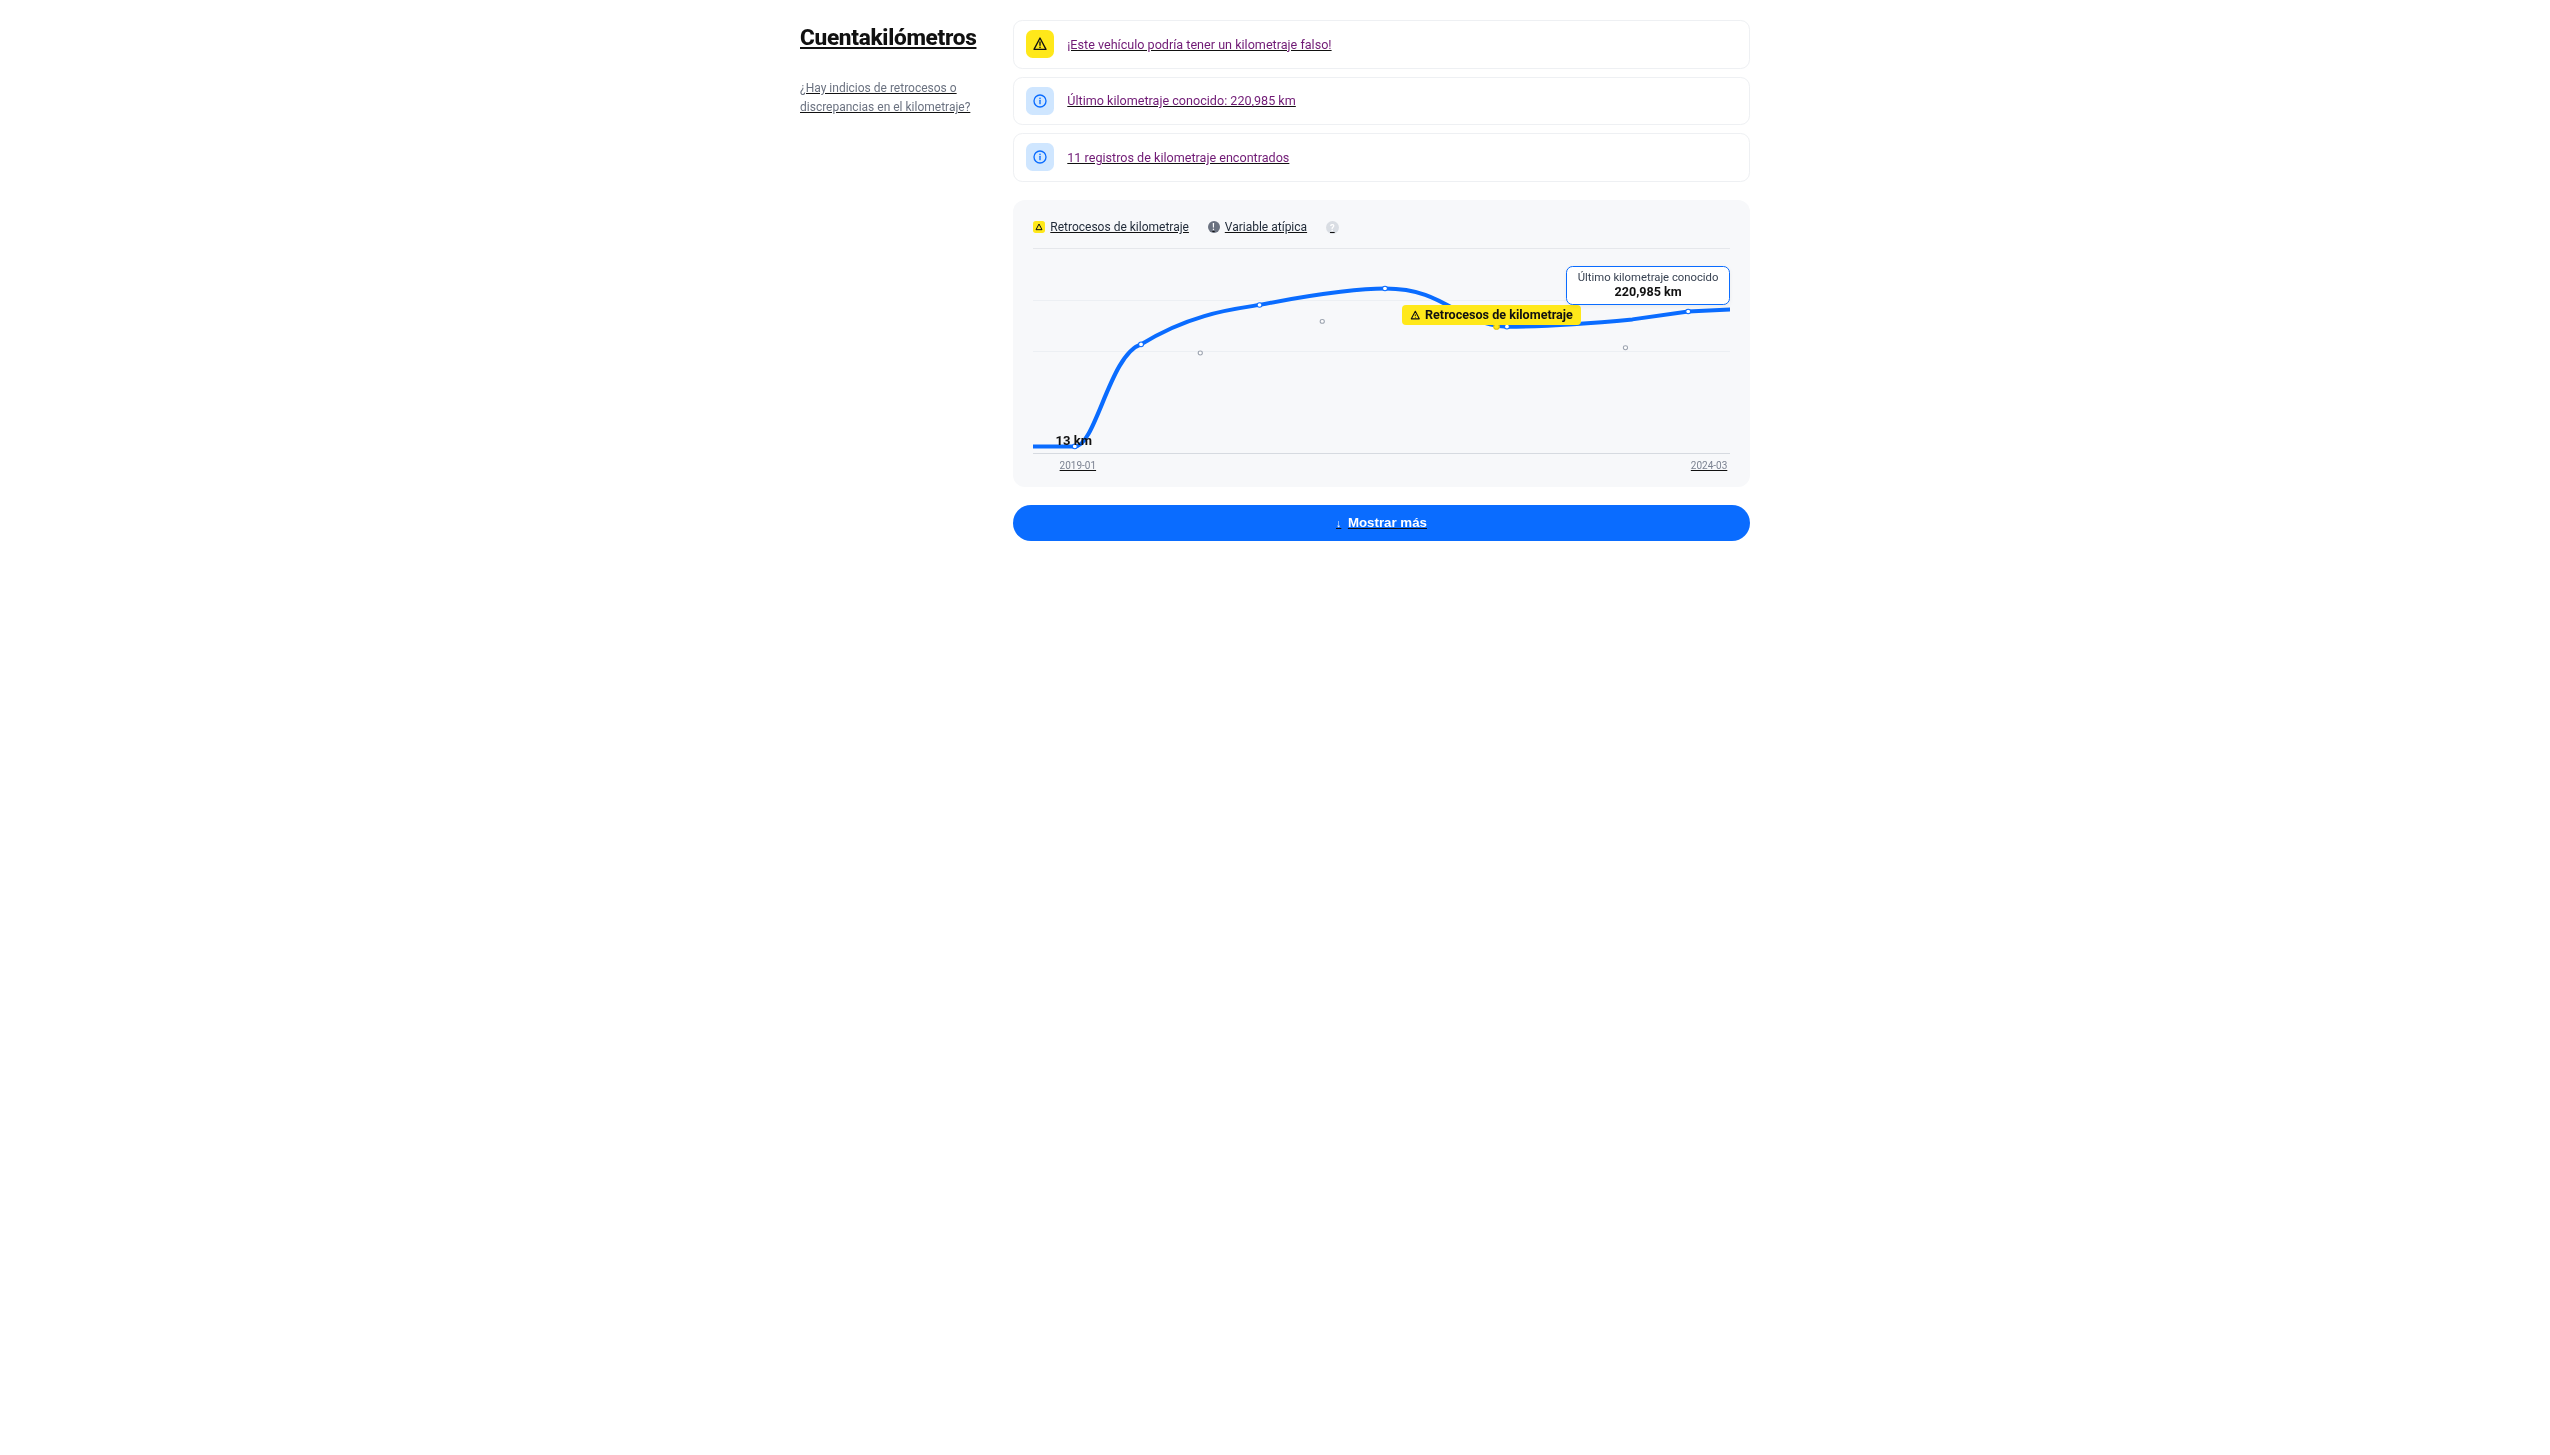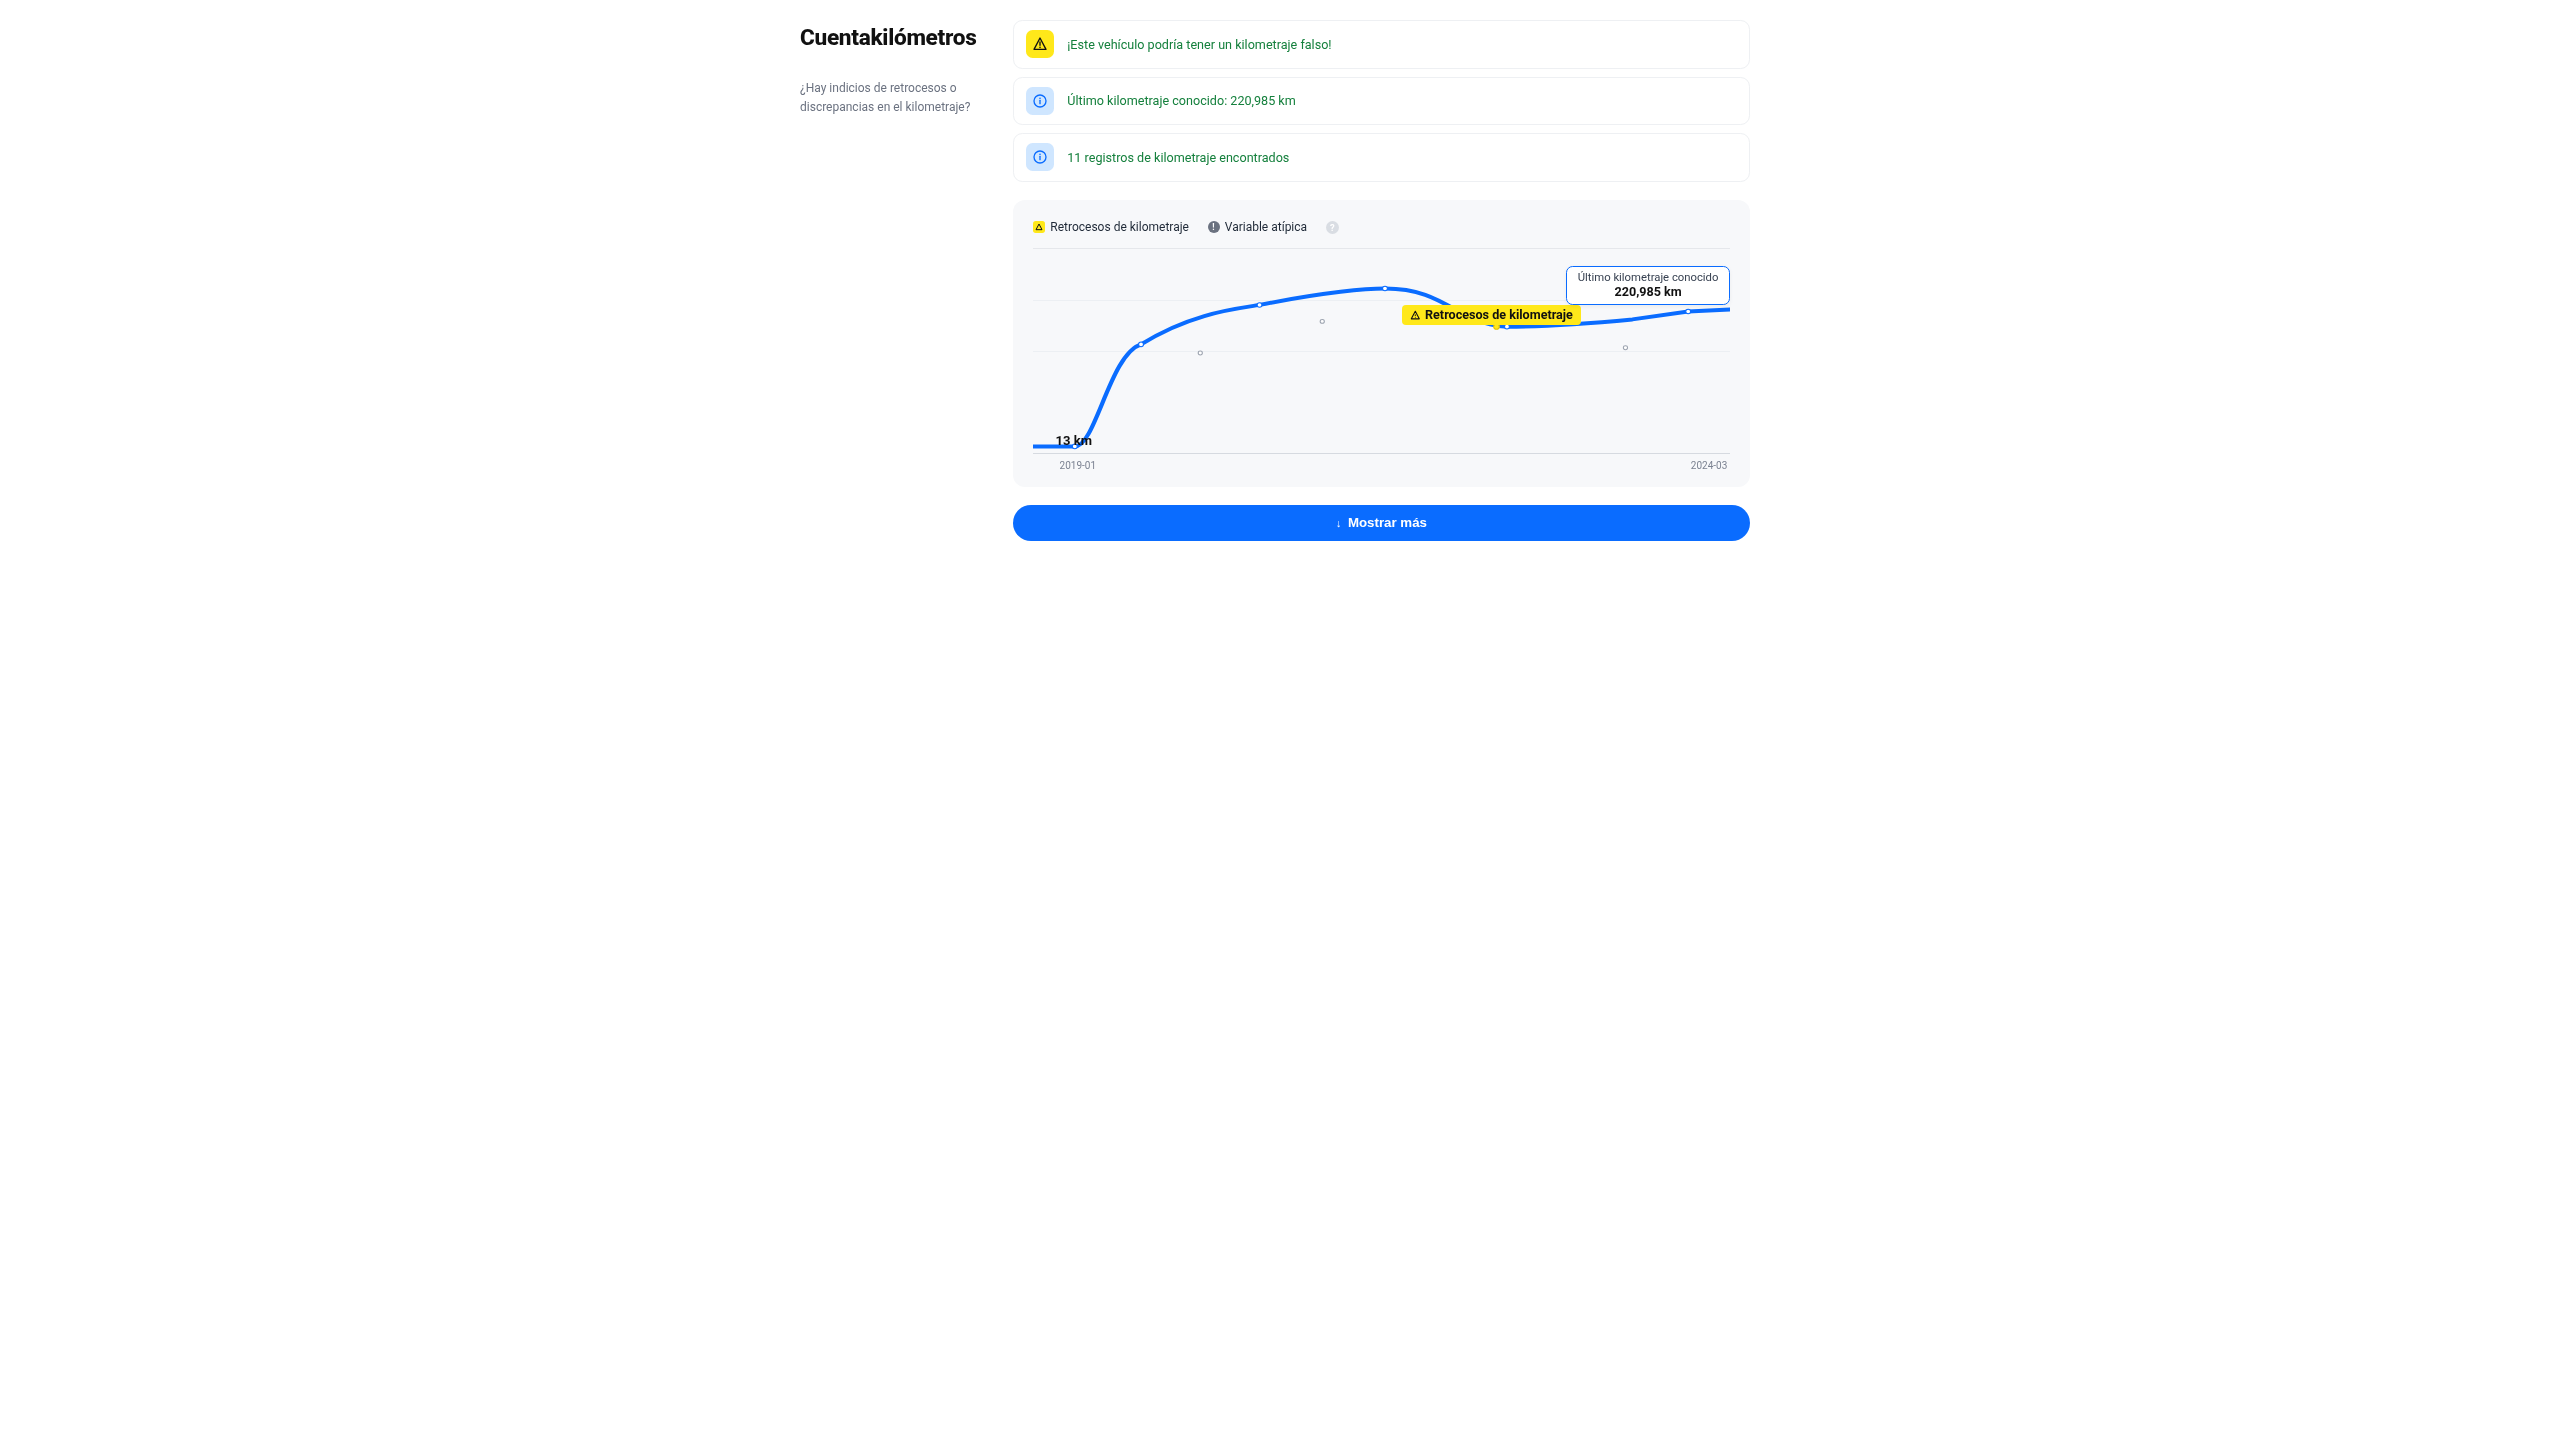--- a/index.html
+++ b/index.html
@@ -7,20 +7,21 @@
     font-family: -apple-system, BlinkMacSystemFont, "Segoe UI", Roboto, Helvetica, Arial, sans-serif;
     background: #fff;
     color: #111;
     padding: 20px 20px 26.6px 20px;
   }
   .wrap {
     display: flex;
     gap: 20px;
     max-width: 950px;
     margin: 0 auto;
+    text-decoration: underline;
   }
   .left {
     flex: 0 0 193px;
     padding-top: 4px;
   }
   .left h1 {
     font-size: 22.6px;
     font-weight: 800;
     letter-spacing: -0.3px;
   }
@@ -50,21 +51,21 @@
     border-radius: 6.6px;
     display: flex;
     align-items: center;
     justify-content: center;
     flex-shrink: 0;
   }
   .icon-warn { background: #ffe81a; }
   .icon-info { background: #cfe6ff; }
   .info-text {
     font-size: 12.6px;
-    color: #15803d;
+    color: #701a75;
   }
 
   .chart-card {
     margin-top: 18.6px;
     background: #f7f8fa;
     border-radius: 12px;
     padding: 20px 20px 16px 20px;
     position: relative;
   }
   .legend-row {

